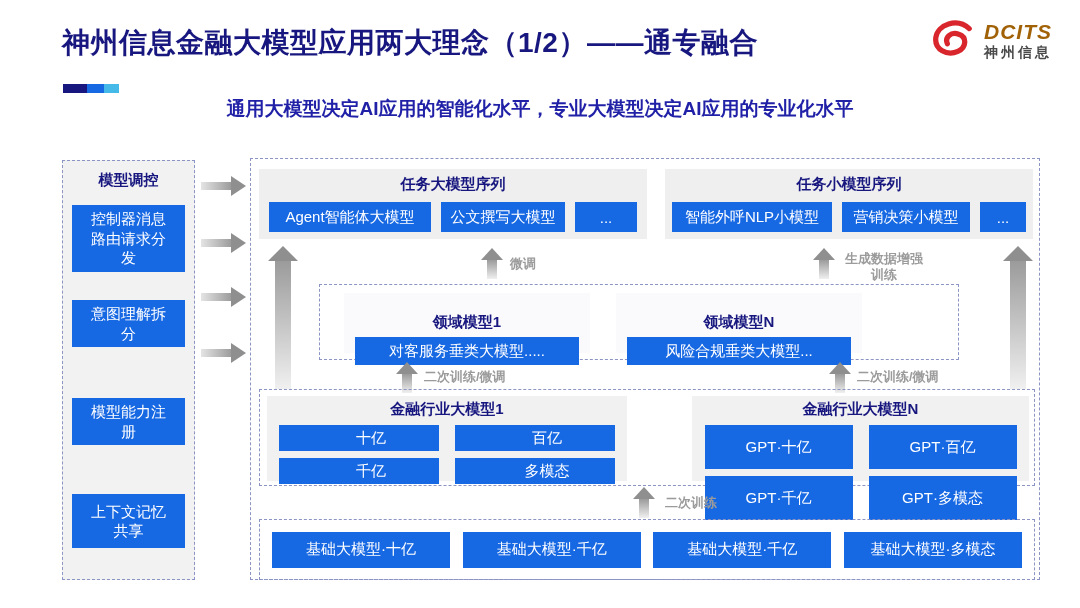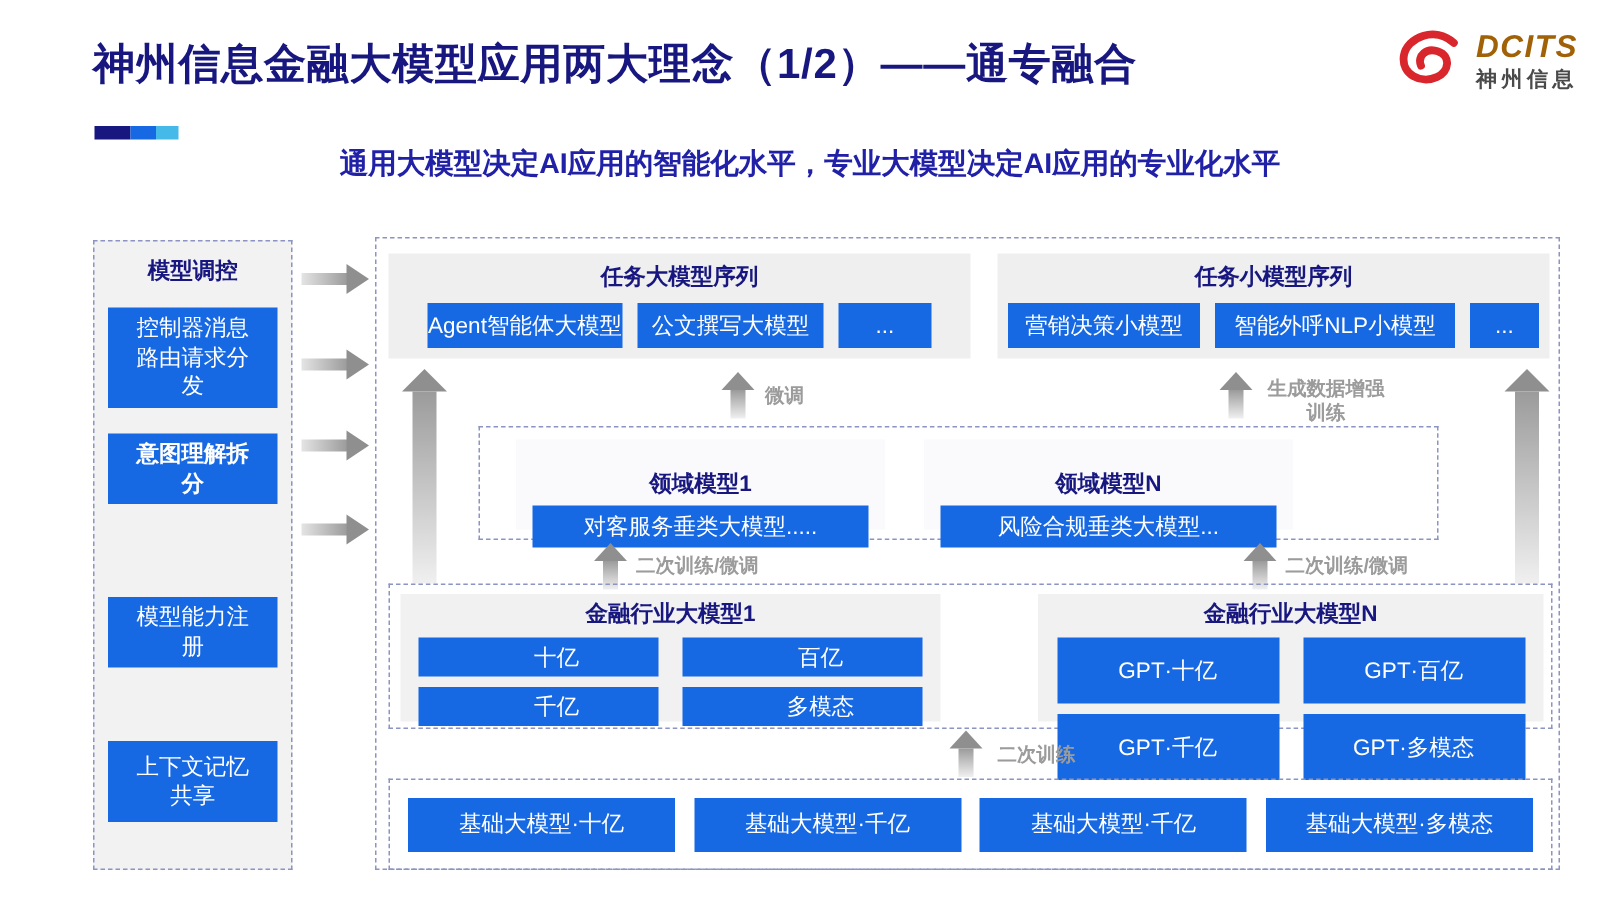--- a/index.html
+++ b/index.html
@@ -19,21 +19,21 @@
   .logo-brand { color:#a16207; font-size:21px; font-weight:800; font-style:italic; letter-spacing:1px; }
   .logo-cn { color:#4a4a4a; font-size:14px; font-weight:700; letter-spacing:3px; margin-top:2px; }
   .subtitle { position:absolute; left:0; right:0; top:96px; text-align:center; font-size:19px; font-weight:800; color:#2121a8; }
 
   
   .sidebar { position:absolute; left:62px; top:160px; width:133px; height:420px; background:#f2f2f3; border:1px dashed #8b94c2; }
   .sidebar-title { text-align:center; margin-top:10px; font-size:15px; font-weight:800; color:#17177f; }
   .sbox { position:absolute; left:9px; width:113px; background:#1668e3; color:#fff; font-size:15px;
           display:flex; align-items:center; justify-content:center; text-align:center; line-height:1.3; padding:4px 16px; }
   .sbox.i0 { top:44px;  min-height:54px; }
-  .sbox.i1 { top:128px; min-height:46px;font-weight:bold; }
+  .sbox.i1 { top:139px; min-height:46px; }
   .sbox.i2 { top:237px; min-height:46px; }
   .sbox.i3 { top:333px; min-height:54px; }
 
   
   .harrow { position:absolute; left:201px; width:45px; height:20px; }
   .harrow .hshaft { position:absolute; left:0; top:6px; width:31px; height:8px; background:linear-gradient(to right,#e4e4e4,#9a9a9a); }
   .harrow .hhead { position:absolute; left:30px; top:0; width:0; height:0;
                    border-left:15px solid #8f8f8f; border-top:10px solid transparent; border-bottom:10px solid transparent; }
 
   
@@ -125,30 +125,30 @@
   <div class="harrow" style="top:343px">
       <div class="hshaft"></div>
       <div class="hhead"></div>
     </div>
 
   <div class="main">
 
     <div class="toppanel left">
       <div class="panel-title">任务大模型序列</div>
       <div class="toprow">
-        <div class="bluebox" style="width:130px">Agent智能体大模型</div>
+        <div class="bluebox" style="width:162px">Agent智能体大模型</div>
         <div class="bluebox" style="width:124px">公文撰写大模型</div>
         <div class="bluebox" style="width:62px">...</div>
       </div>
     </div>
     <div class="toppanel right">
       <div class="panel-title">任务小模型序列</div>
       <div class="toprow">
+        <div class="bluebox" style="width:160px">智能外呼NLP小模型</div>
         <div class="bluebox" style="width:128px">营销决策小模型</div>
-        <div class="bluebox" style="width:160px">智能外呼NLP小模型</div>
         <div class="bluebox" style="width:46px">...</div>
       </div>
     </div>
 
     <div class="varrow tall" style="left:17px; top:87px">
         <div class="vhead"></div>
         <div class="vshaft"></div>
       </div>
     <div class="varrow tall" style="left:752px; top:87px">
         <div class="vhead"></div>

